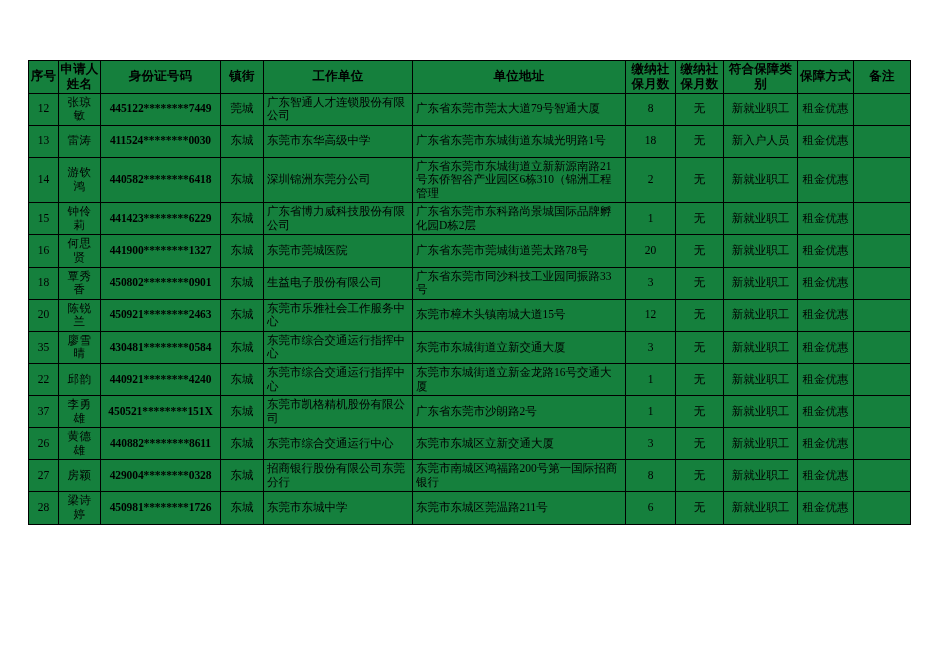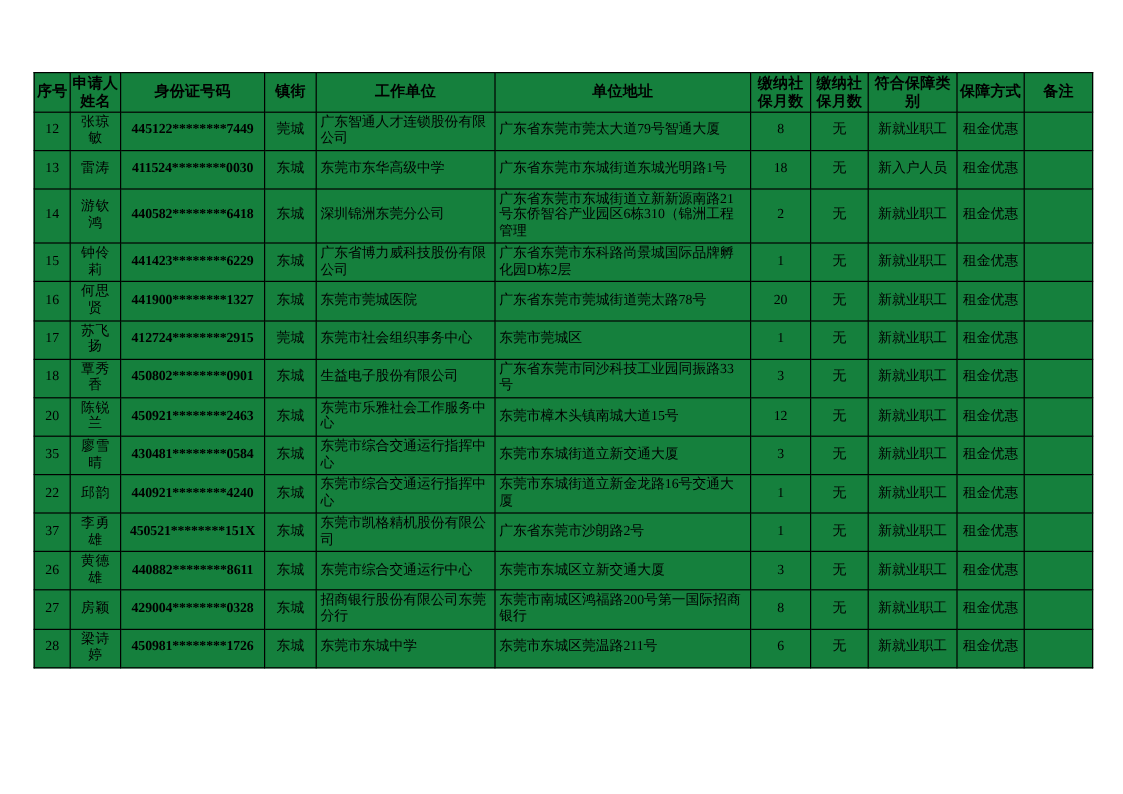--- a/index.html
+++ b/index.html
@@ -181,33 +181,20 @@
             <td class="c-town">东城</td>
             <td class="c-unit">东莞市莞城医院</td>
             <td class="c-addr">广东省东莞市莞城街道莞太路78号</td>
             <td class="c-months">20</td>
             <td class="c-house">无</td>
             <td class="c-category">新就业职工</td>
             <td class="c-mode">租金优惠</td>
             <td class="c-remark"></td>
           </tr>
           <tr>
-            <td class="c-seq">17</td>
-            <td class="c-name">苏飞扬</td>
-            <td class="c-id">412724********2915</td>
-            <td class="c-town">莞城</td>
-            <td class="c-unit">东莞市社会组织事务中心</td>
-            <td class="c-addr">东莞市莞城区</td>
-            <td class="c-months">1</td>
-            <td class="c-house">无</td>
-            <td class="c-category">新就业职工</td>
-            <td class="c-mode">租金优惠</td>
-            <td class="c-remark"></td>
-          </tr>
-          <tr>
             <td class="c-seq">18</td>
             <td class="c-name">覃秀香</td>
             <td class="c-id">450802********0901</td>
             <td class="c-town">东城</td>
             <td class="c-unit">生益电子股份有限公司</td>
             <td class="c-addr">广东省东莞市同沙科技工业园同振路33号</td>
             <td class="c-months">3</td>
             <td class="c-house">无</td>
             <td class="c-category">新就业职工</td>
             <td class="c-mode">租金优惠</td>

